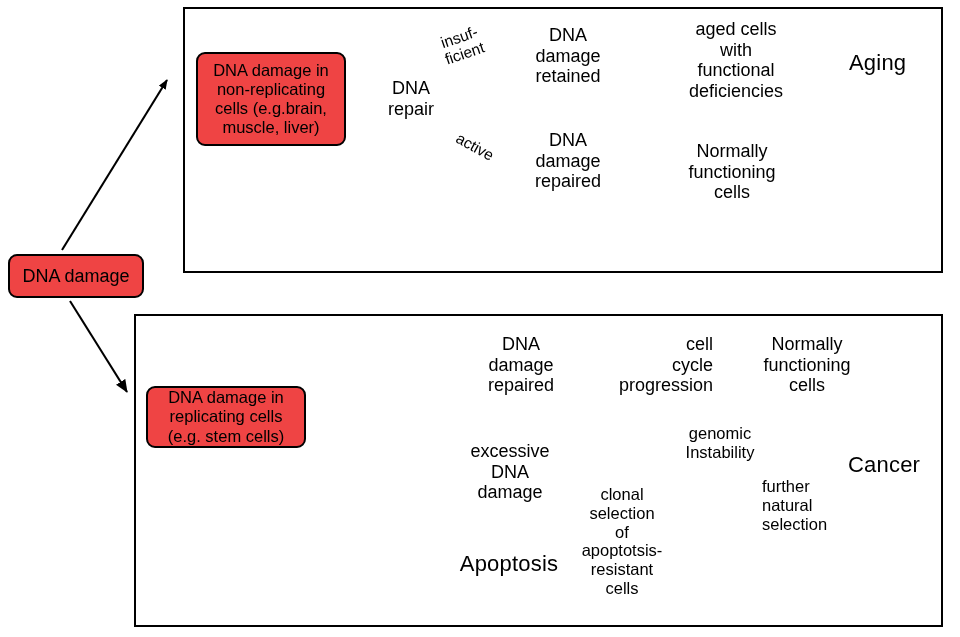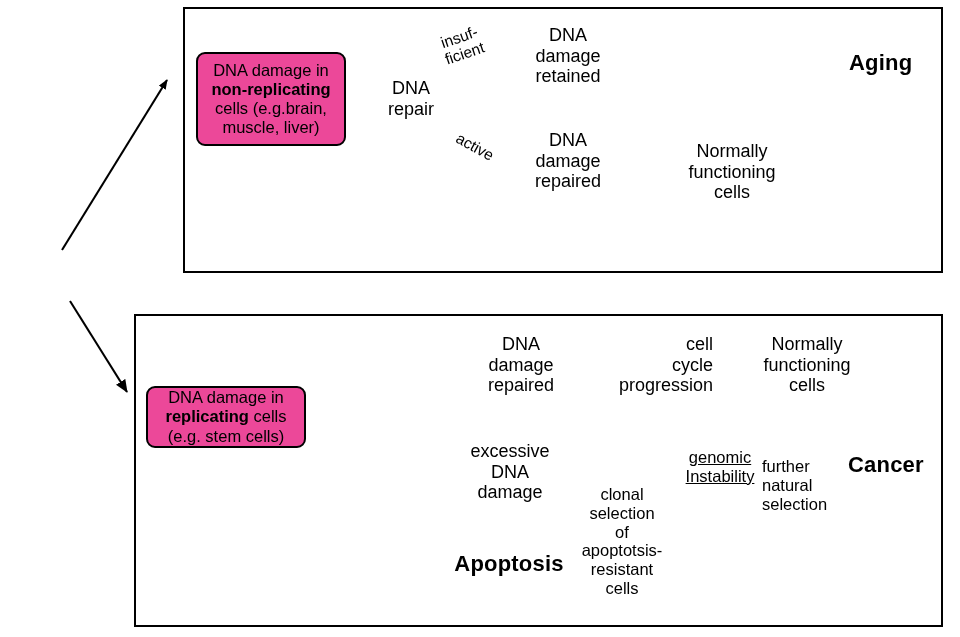--- a/index.html
+++ b/index.html
@@ -30,41 +30,41 @@
     position:absolute;
     box-sizing:border-box;
     text-align:center;
     line-height:1.14;
     white-space:pre-line;
   }
   .rbox{
     position:absolute;
     border:2.2px solid #000;
     border-radius:9px;
-    background:#ec4899;
+    background:#ef4444;
     box-sizing:border-box;
     display:flex;
     align-items:center;
     justify-content:center;
     text-align:center;
     line-height:1.16;
   }
   .rbox .inner{white-space:pre-line;}
   .t16{font-size:16.5px;}
   .t17{font-size:18px;}
-  .term{font-weight:bold;font-size:22px;letter-spacing:.2px;}
+  .term{font-weight:normal;font-size:22px;letter-spacing:.2px;}
   .rot-a{
     position:absolute;
     font-size:15.5px;
     line-height:1.12;
     text-align:center;
     white-space:pre-line;
     transform-origin:50% 50%;
   }
-  b{font-weight:bold;}
+  b{font-weight:normal;}
 </style>
 </head>
 <body>
 
 <div id="canvas">
 
   <svg id="wires" viewBox="0 0 960 637">
     <defs>
       <marker id="ah" markerWidth="10" markerHeight="8" refX="9" refY="4" orient="auto" markerUnits="userSpaceOnUse">
         <path d="M0,0 L10,4 L0,8 z" fill="#000"></path>
@@ -88,39 +88,46 @@
     <path d="M311,425 L343,425" stroke="#000" stroke-width="2.4" fill="none" marker-end="url(#ahb)"></path>
     <path d="M441,424 L484,384" stroke="#000" stroke-width="2.2" fill="none" marker-end="url(#ahb)"></path>
     <path d="M441,438 L486,469" stroke="#000" stroke-width="2.2" fill="none" marker-end="url(#ahb)"></path>
     <path d="M565,377 L610,377" stroke="#000" stroke-width="2.4" fill="none" marker-end="url(#ahb)"></path>
     <path d="M703,377 L748,377" stroke="#000" stroke-width="2.4" fill="none" marker-end="url(#ahb)"></path>
     <path d="M509,500 L509,553" stroke="#000" stroke-width="2.4" fill="none" marker-end="url(#ahb)"></path>
     <path d="M563,466 L660,466" stroke="#000" stroke-width="3.4" fill="none" stroke-dasharray="11 8" marker-end="url(#ahb)"></path>
     <path d="M775,466 L840,466" stroke="#000" stroke-width="3.4" fill="none" stroke-dasharray="11 8" marker-end="url(#ahb)"></path>
   </svg>
 
+  <div class="rbox t17" style="left:8px; top:254px; width:136px; height:44px;">
+    <span class="inner">DNA damage</span>
+  </div>
 
   <div class="panel" style="left:183px; top:7px; width:760px; height:266px;"></div>
 
   <div class="rbox t16" style="left:196px; top:52px; width:150px; height:94px; padding:2px 4px;">
     <span class="inner"><span>DNA damage in</span><br><b>non-replicating</b><br><span>cells (e.g.brain,</span><br><span>muscle, liver)</span></span>
   </div>
 
   <div class="node t17" style="left:382px; top:78px; width:58px;">DNA
 repair</div>
 
   <div class="rot-a" style="left:424px; top:28px; width:76px; transform:rotate(-19deg);">insuf-
 ficient</div>
 
   <div class="rot-a" style="left:444px; top:138px; width:62px; transform:rotate(29deg);">active</div>
 
   <div class="node t17" style="left:522px; top:25px; width:92px;">DNA
 damage
 retained</div>
 
+  <div class="node t17" style="left:672px; top:19px; width:128px;">aged cells
+with
+functional
+deficiencies</div>
 
   <div class="node term" style="left:849px; top:50px; width:86px; text-align:left;">Aging</div>
 
   <div class="node t17" style="left:522px; top:130px; width:92px;">DNA
 damage
 repaired</div>
 
   <div class="node t17" style="left:672px; top:141px; width:120px;">Normally
 functioning
 cells</div>
@@ -148,24 +155,24 @@
 DNA
 damage</div>
 
   <div class="node t16" style="left:568px; top:485px; width:108px;">clonal
 selection
 of
 apoptotsis-
 resistant
 cells</div>
 
-  <div class="node t16" style="left:667px; top:448px; width:106px;text-decoration:underline;">genomic
+  <div class="node t16" style="left:667px; top:424px; width:106px;">genomic
 Instability</div>
 
-  <div class="node t16" style="left:762px; top:457px; width:96px; text-align:left;">further
+  <div class="node t16" style="left:762px; top:477px; width:96px; text-align:left;">further
 natural
 selection</div>
 
   <div class="node term" style="left:434px; top:551px; width:150px;">Apoptosis</div>
 
   <div class="node term" style="left:848px; top:452px; width:102px; text-align:left;">Cancer</div>
 
 </div>
 
 </body></html>

